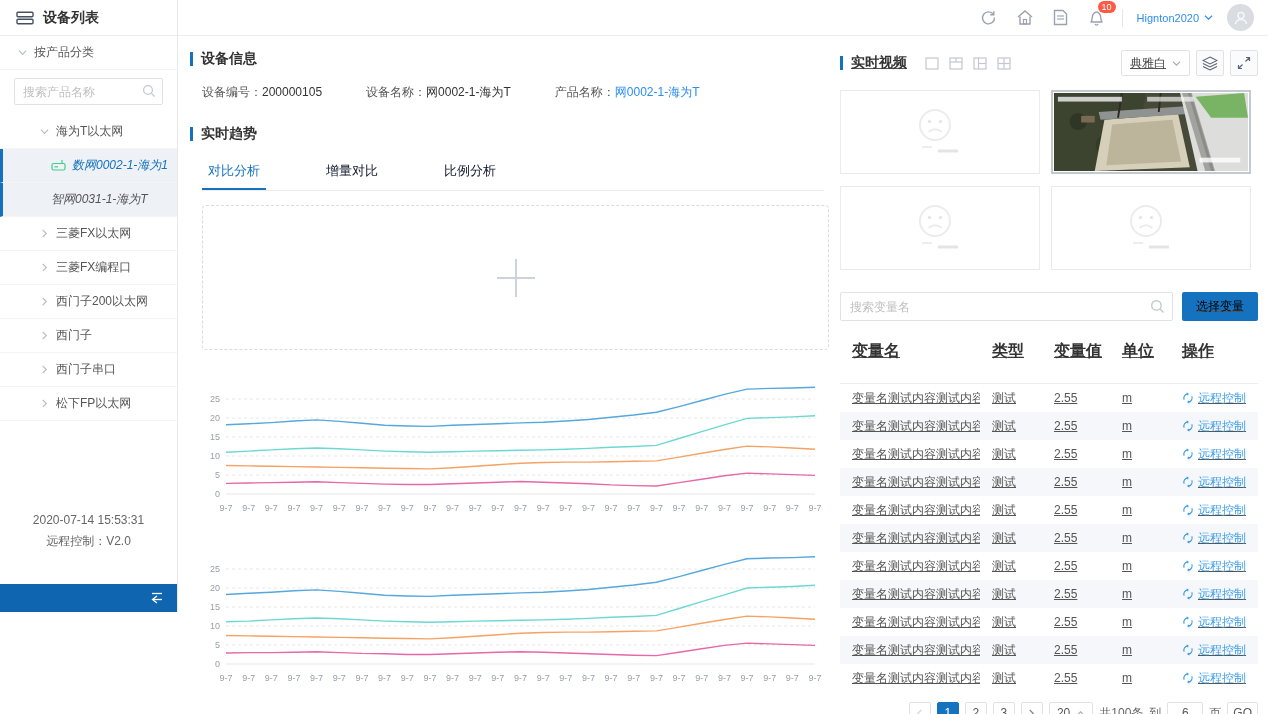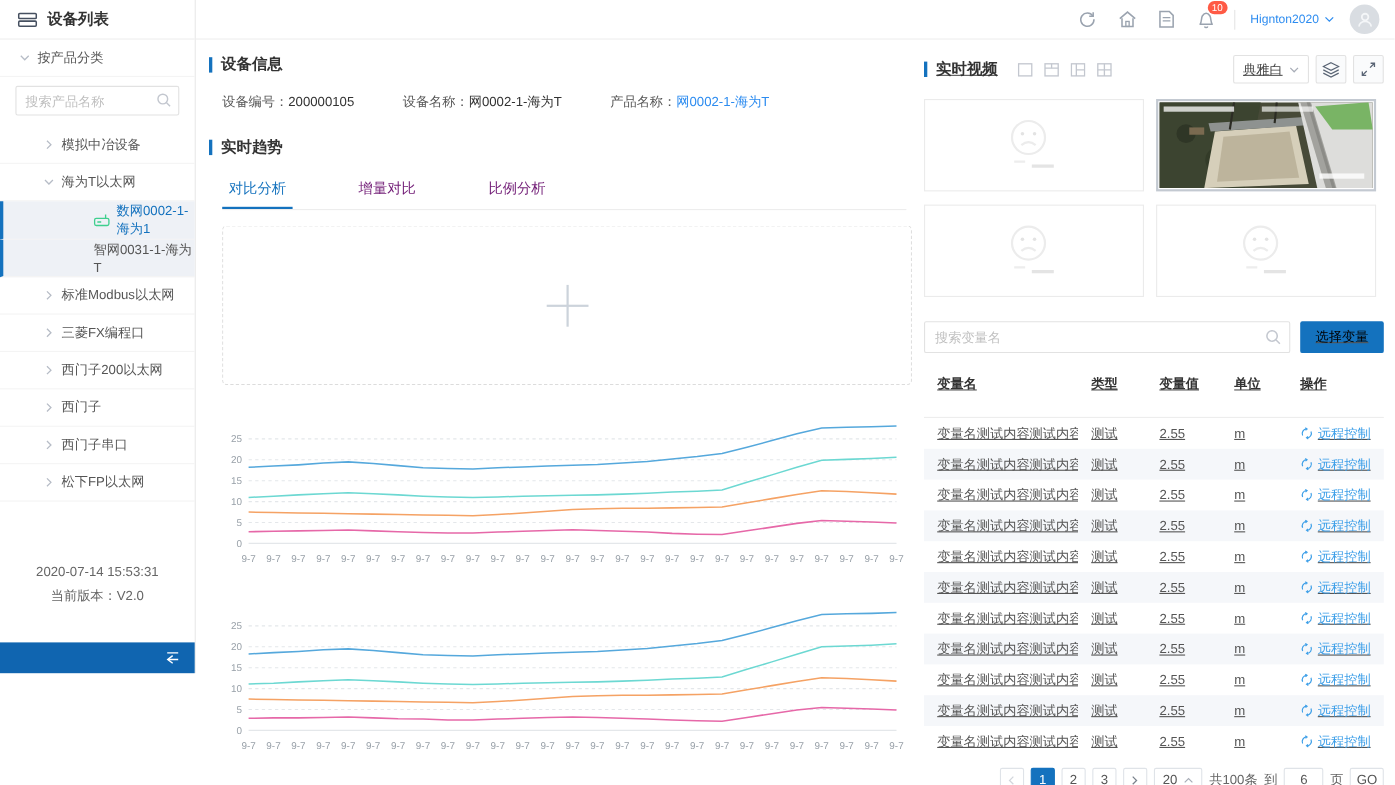--- a/index.html
+++ b/index.html
@@ -11,21 +11,21 @@
   .sidebar { width:178px; min-width:178px; border-right:1px solid #e9e9e9; display:flex; flex-direction:column; }
   .sb-header { height:36px; border-bottom:1px solid #eee; display:flex; align-items:center; padding-left:16px; gap:9px; }
   .sb-title { font-size:14px; font-weight:bold; color:#333; }
   .tree-item { display:flex; align-items:center; min-height:34px; border-bottom:1px solid #f4f4f4; cursor:pointer; color:#555; font-size:12px; }
   .indent-0 { padding-left:18px; }
   .indent-1 { padding-left:40px; }
   .indent-2 { padding-left:56px; }
   .tree-item .chev { width:9px; height:9px; margin-right:7px; flex:none; }
   .tree-item .dev { width:15px; height:13px; margin-right:6px; flex:none; }
   .tree-item.selbg { background:#eef1f6; border-left:3px solid #1472be; }
-  .tree-item.selbg.indent-2 { padding-left:82px; }
+  .tree-item.selbg.indent-2 { padding-left:48px;font-style:italic; }
   .tree-item.sel .ti-label { color:#1472be; }
   .sb-search { margin:8px 14px 10px 14px; position:relative; }
   .sb-search input { width:100%; height:27px; border:1px solid #e2e2e2; border-radius:2px; padding:0 26px 0 8px; font-size:12px; color:#555; outline:none; font-family:inherit; }
   .sb-search input::placeholder { color:#bfbfbf; }
   .sb-search svg { position:absolute; right:7px; top:6px; }
   .sb-info { margin-top:auto; text-align:center; color:#666; line-height:21px; padding-bottom:32px; }
   .sb-bluebar { height:28px; background:#1065b0; display:flex; align-items:center; justify-content:flex-end; padding-right:10px; }
 
   
   .right-col { flex:1; display:flex; flex-direction:column; min-width:0; }
@@ -39,21 +39,21 @@
   
   .content-row { flex:1; display:flex; min-height:0; }
   .main { width:662px; min-width:662px; padding:14px 16px 0 12px; }
   .sec-title { display:flex; align-items:center; gap:8px; font-size:14px; font-weight:bold; color:#333; }
   .sec-bar { width:3px; height:14px; background:#1472be; }
   .fields { display:flex; gap:44px; margin:16px 0 0 12px; font-size:12px; color:#555; }
   .fv { color:#333; }
   .fv.link { color:#2d8cf0; cursor:pointer; }
   .trend-title { margin-top:24px; }
   .tabs { display:flex; gap:54px; margin:10px 0 0 12px; border-bottom:1px solid #ededed; }
-  .tab { padding:9px 6px 8px; font-size:13px; color:#701a75; cursor:pointer; border-bottom:2px solid transparent; }
+  .tab { padding:9px 6px 8px; font-size:13px; color:#0f172a; cursor:pointer; border-bottom:2px solid transparent; }
   .tab.active { color:#1472be; border-bottom-color:#1472be; }
   .dropzone { margin:14px 0 0 12px; width:627px; height:145px; border:1px dashed #dcdcdc; border-radius:4px; position:relative; cursor:pointer; }
   .plus { position:absolute; left:50%; top:50%; width:38px; height:38px; transform:translate(-50%,-50%); }
   .plus:before,.plus:after { content:""; position:absolute; background:#ccd3db; }
   .plus:before { left:18px; top:0; width:2px; height:38px; }
   .plus:after { left:0; top:18px; width:38px; height:2px; }
   .chart { display:block; margin:22px 0 0 2px; width:633px; height:148px; }
   .tick { font-size:9px; fill:#98a0a8; font-family:"Liberation Sans","DejaVu Sans",sans-serif; }
 
   
@@ -68,21 +68,21 @@
   .vcell { border:1px solid #ebebeb; background:#fff; display:flex; align-items:center; justify-content:center; cursor:pointer; }
   .vcell.active { border:2px solid #c3c9d1; padding:1px; }
   .vcell .scene { width:100%; height:100%; display:block; }
   .var-search-row { display:flex; margin-top:22px; gap:9px; }
   .var-search { position:relative; flex:1; }
   .var-search input { width:100%; height:29px; border:1px solid #e2e2e2; border-radius:2px; padding:0 28px 0 9px; font-size:12px; outline:none; font-family:inherit; }
   .var-search input::placeholder { color:#c0c0c0; }
   .var-search svg { position:absolute; right:8px; top:7px; }
   .btn-primary { height:29px; padding:0 14px; background:#1472be; color:#000000; border:none; border-radius:2px; font-size:12px; cursor:pointer; font-family:inherit; }
   .vtable { margin-top:12px; }
-  .vhead { display:flex; border-bottom:1px solid #ededed; padding:8px 0 21px; font-weight:bold; color:#333; font-size:12px; }
+  .vhead { display:flex; border-bottom:1px solid #ededed; padding:8px 0 21px; font-weight:bold; color:#333; font-size:16px; }
   .vrow { display:flex; align-items:center; height:28px; font-size:12px; color:#555; }
   .vrow.stripe { background:#f5f7fa; }
   .vc,.vh { padding-left:12px; overflow:hidden; white-space:nowrap; }
   .c-name { flex:1; }
   .c-type { width:62px; }
   .c-value { width:68px; }
   .c-unit { width:60px; }
   .c-action { width:88px; color:#3d9fe8; cursor:pointer; display:flex; align-items:center; gap:4px; }
   .c-action .rc { flex:none; }
 
@@ -117,47 +117,41 @@
     <div class="sb-search">
       <input type="text" placeholder="搜索产品名称" style="">
       <svg width="14" height="14" viewBox="0 0 14 14">
         <circle cx="6" cy="6" r="4.4" fill="none" stroke="#c3c7cf" stroke-width="1.3"></circle>
         <line x1="9.4" y1="9.4" x2="12.6" y2="12.6" stroke="#c3c7cf" stroke-width="1.3"></line>
       </svg>
     </div>
 
     <div id="tree">
         <div class="tree-item indent-1">
-          <svg class="chev" viewBox="0 0 8 10">
-            <path d="M2 1 L6 5 L2 9" fill="none" stroke="#b6bcc6" stroke-width="1.3"></path>
-          </svg>
-          <span class="ti-label">模拟中冶设备</span>
-        </div>
-        <div class="tree-item indent-1">
           <svg class="chev" viewBox="0 0 10 8">
             <path d="M1 2 L5 6 L9 2" fill="none" stroke="#b6bcc6" stroke-width="1.3"></path>
           </svg>
           <span class="ti-label">海为T以太网</span>
         </div>
         <div class="tree-item indent-2 sel selbg">
           <svg class="dev" viewBox="0 0 15 13">
             <rect x="1" y="4.5" width="13" height="6.5" rx="1.5" fill="none" stroke="#3ecf8e" stroke-width="1.2"></rect>
             <line x1="3.5" y1="7.8" x2="7" y2="7.8" stroke="#3ecf8e" stroke-width="1.2"></line>
             <line x1="11" y1="1" x2="11" y2="4.5" stroke="#3ecf8e" stroke-width="1.2"></line>
           </svg>
           <span class="ti-label">数网0002-1-海为1</span>
         </div>
         <div class="tree-item indent-2 selbg">
           <span class="ti-label">智网0031-1-海为T</span>
         </div>
         <div class="tree-item indent-1">
           <svg class="chev" viewBox="0 0 8 10">
             <path d="M2 1 L6 5 L2 9" fill="none" stroke="#b6bcc6" stroke-width="1.3"></path>
           </svg>
-          <span class="ti-label">标准Modbus以太网</span>
+          <span class="ti-label">三菱FX以太网</span>
         </div>
         <div class="tree-item indent-1">
           <svg class="chev" viewBox="0 0 8 10">
             <path d="M2 1 L6 5 L2 9" fill="none" stroke="#b6bcc6" stroke-width="1.3"></path>
           </svg>
           <span class="ti-label">三菱FX编程口</span>
         </div>
         <div class="tree-item indent-1">
           <svg class="chev" viewBox="0 0 8 10">
             <path d="M2 1 L6 5 L2 9" fill="none" stroke="#b6bcc6" stroke-width="1.3"></path>
@@ -179,21 +173,21 @@
         <div class="tree-item indent-1">
           <svg class="chev" viewBox="0 0 8 10">
             <path d="M2 1 L6 5 L2 9" fill="none" stroke="#b6bcc6" stroke-width="1.3"></path>
           </svg>
           <span class="ti-label">松下FP以太网</span>
         </div>
       </div>
 
     <div class="sb-info">
       <div>2020-07-14 15:53:31</div>
-      <div>当前版本：V2.0</div>
+      <div>远程控制：V2.0</div>
     </div>
 
     <div class="sb-bluebar">
       <button class="tb-icon" style="width:20px;height:20px;">
         <svg width="16" height="13" viewBox="0 0 16 13">
           <line x1="3" y1="1.5" x2="13" y2="1.5" stroke="#fff" stroke-width="1.3"></line>
           <path d="M8 4 L3.5 7.5 L8 11" fill="none" stroke="#fff" stroke-width="1.3"></path>
           <line x1="4" y1="7.5" x2="13" y2="7.5" stroke="#fff" stroke-width="1.3"></line>
         </svg>
       </button>

